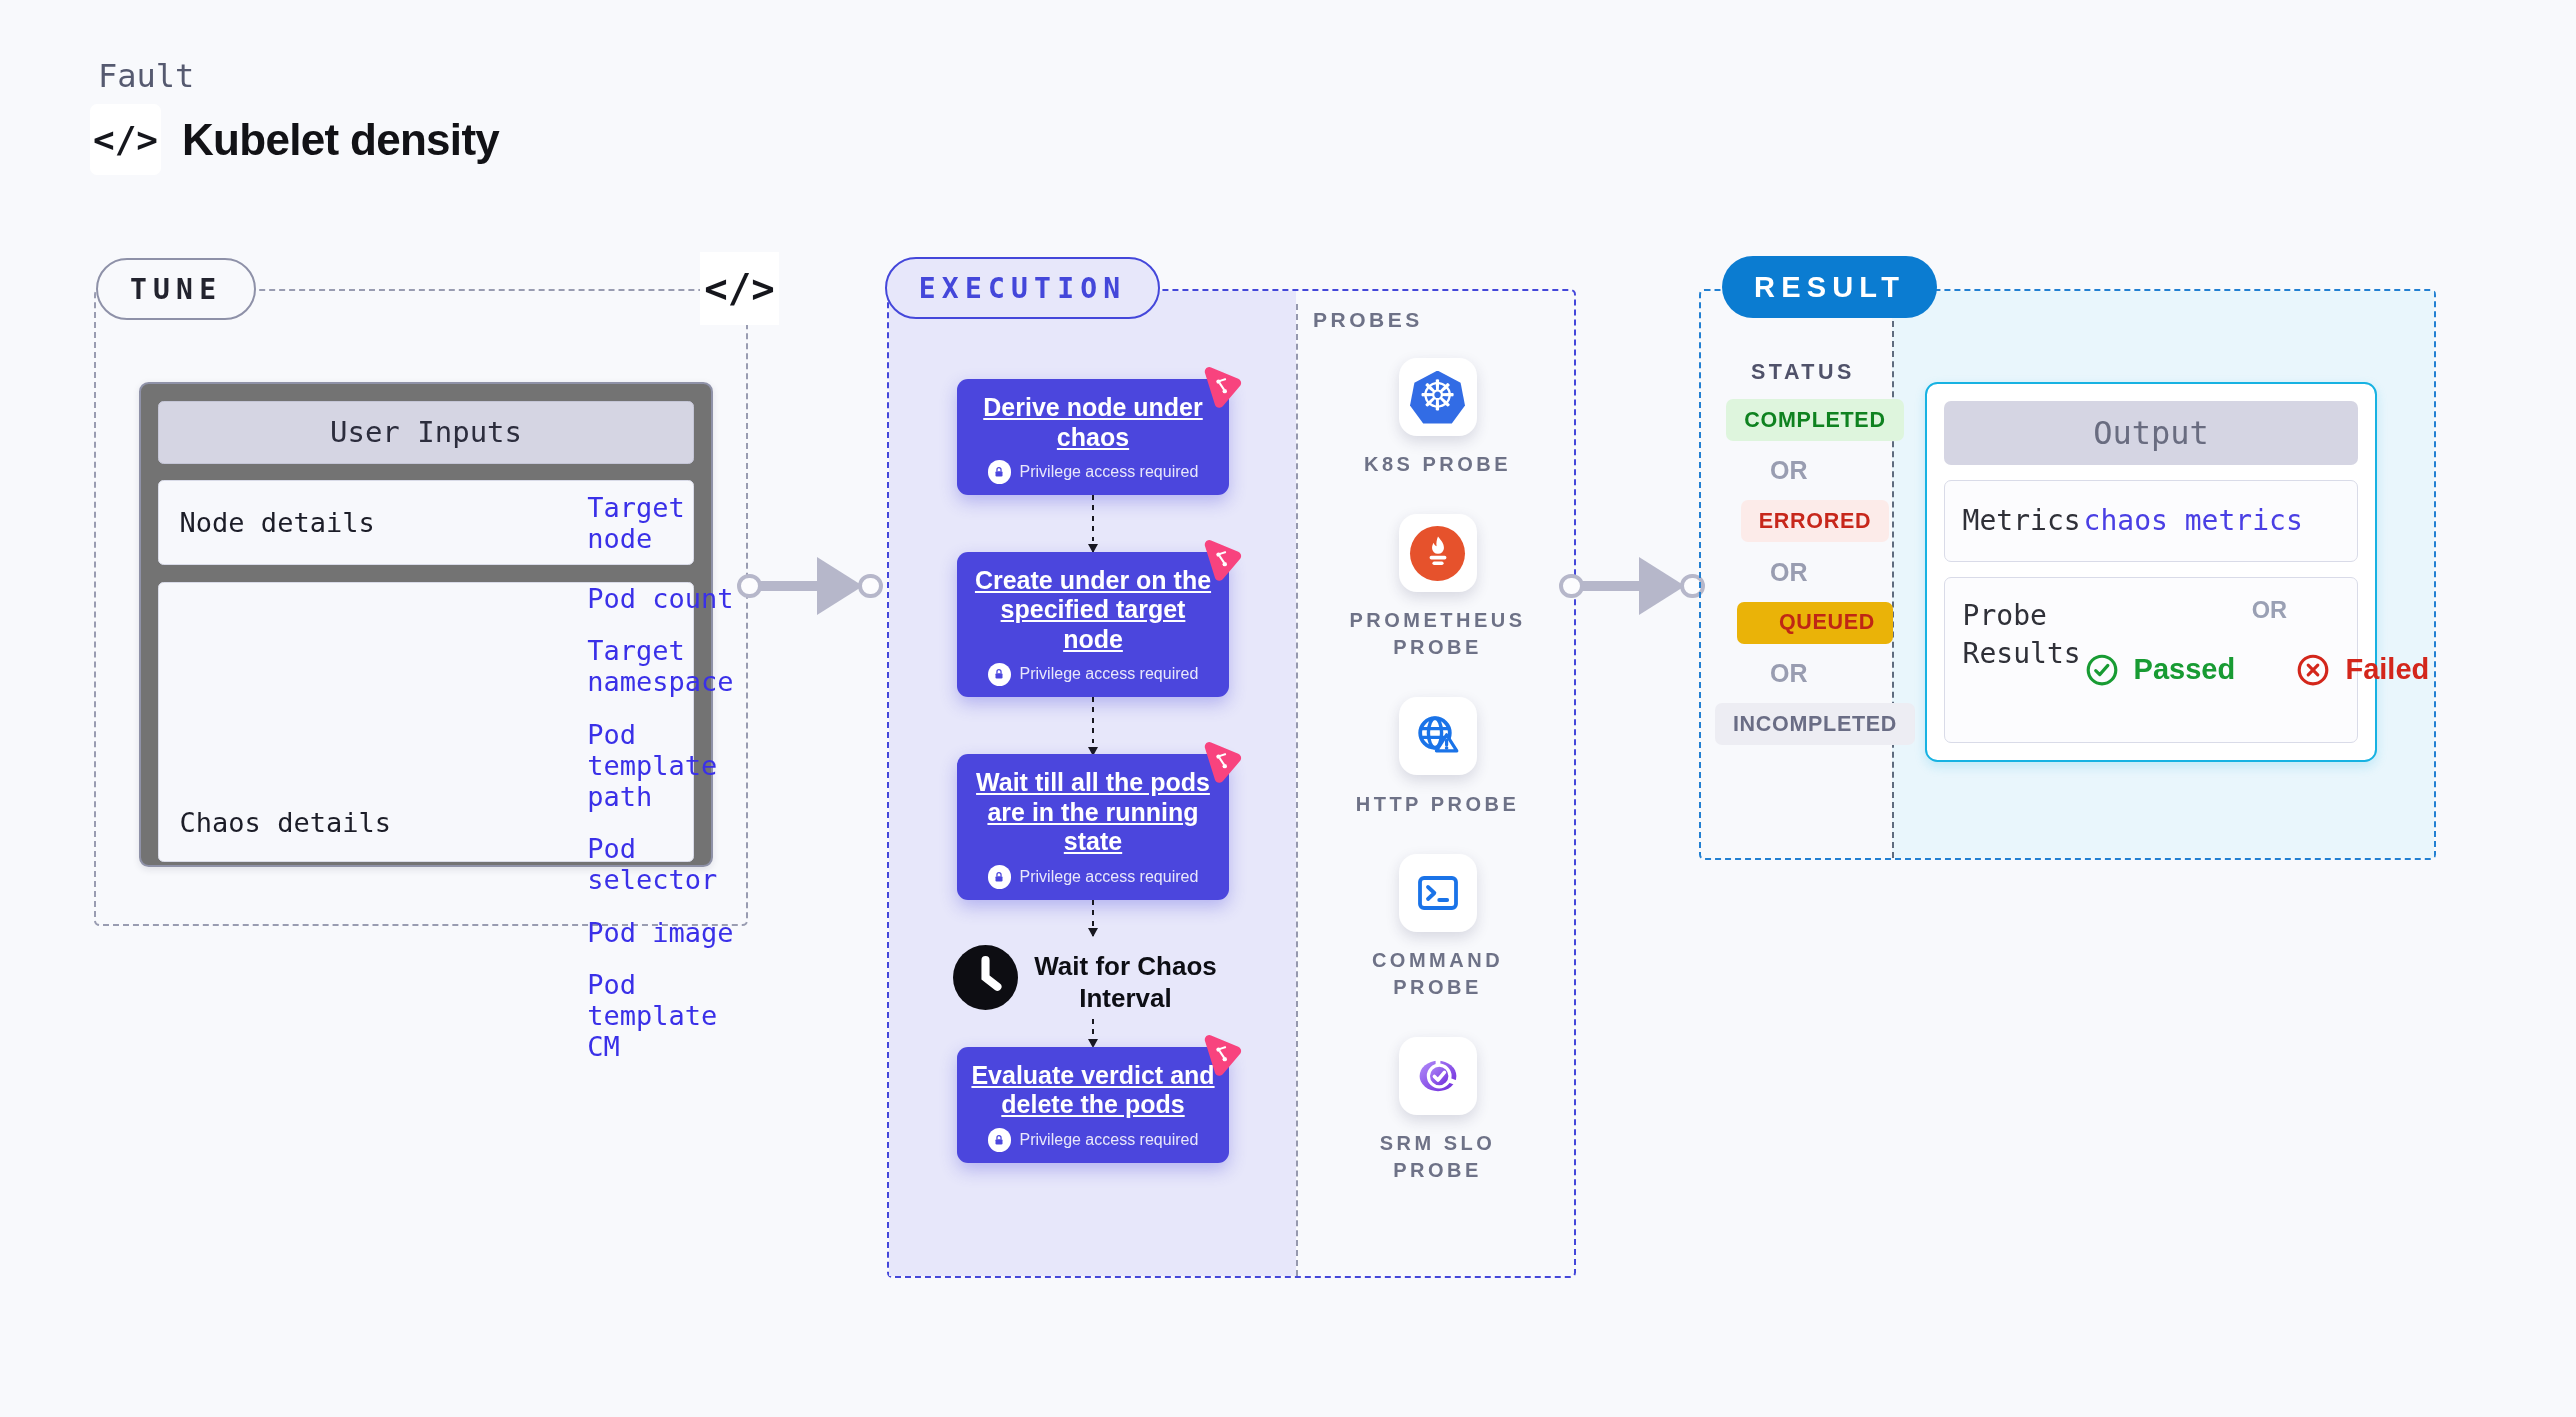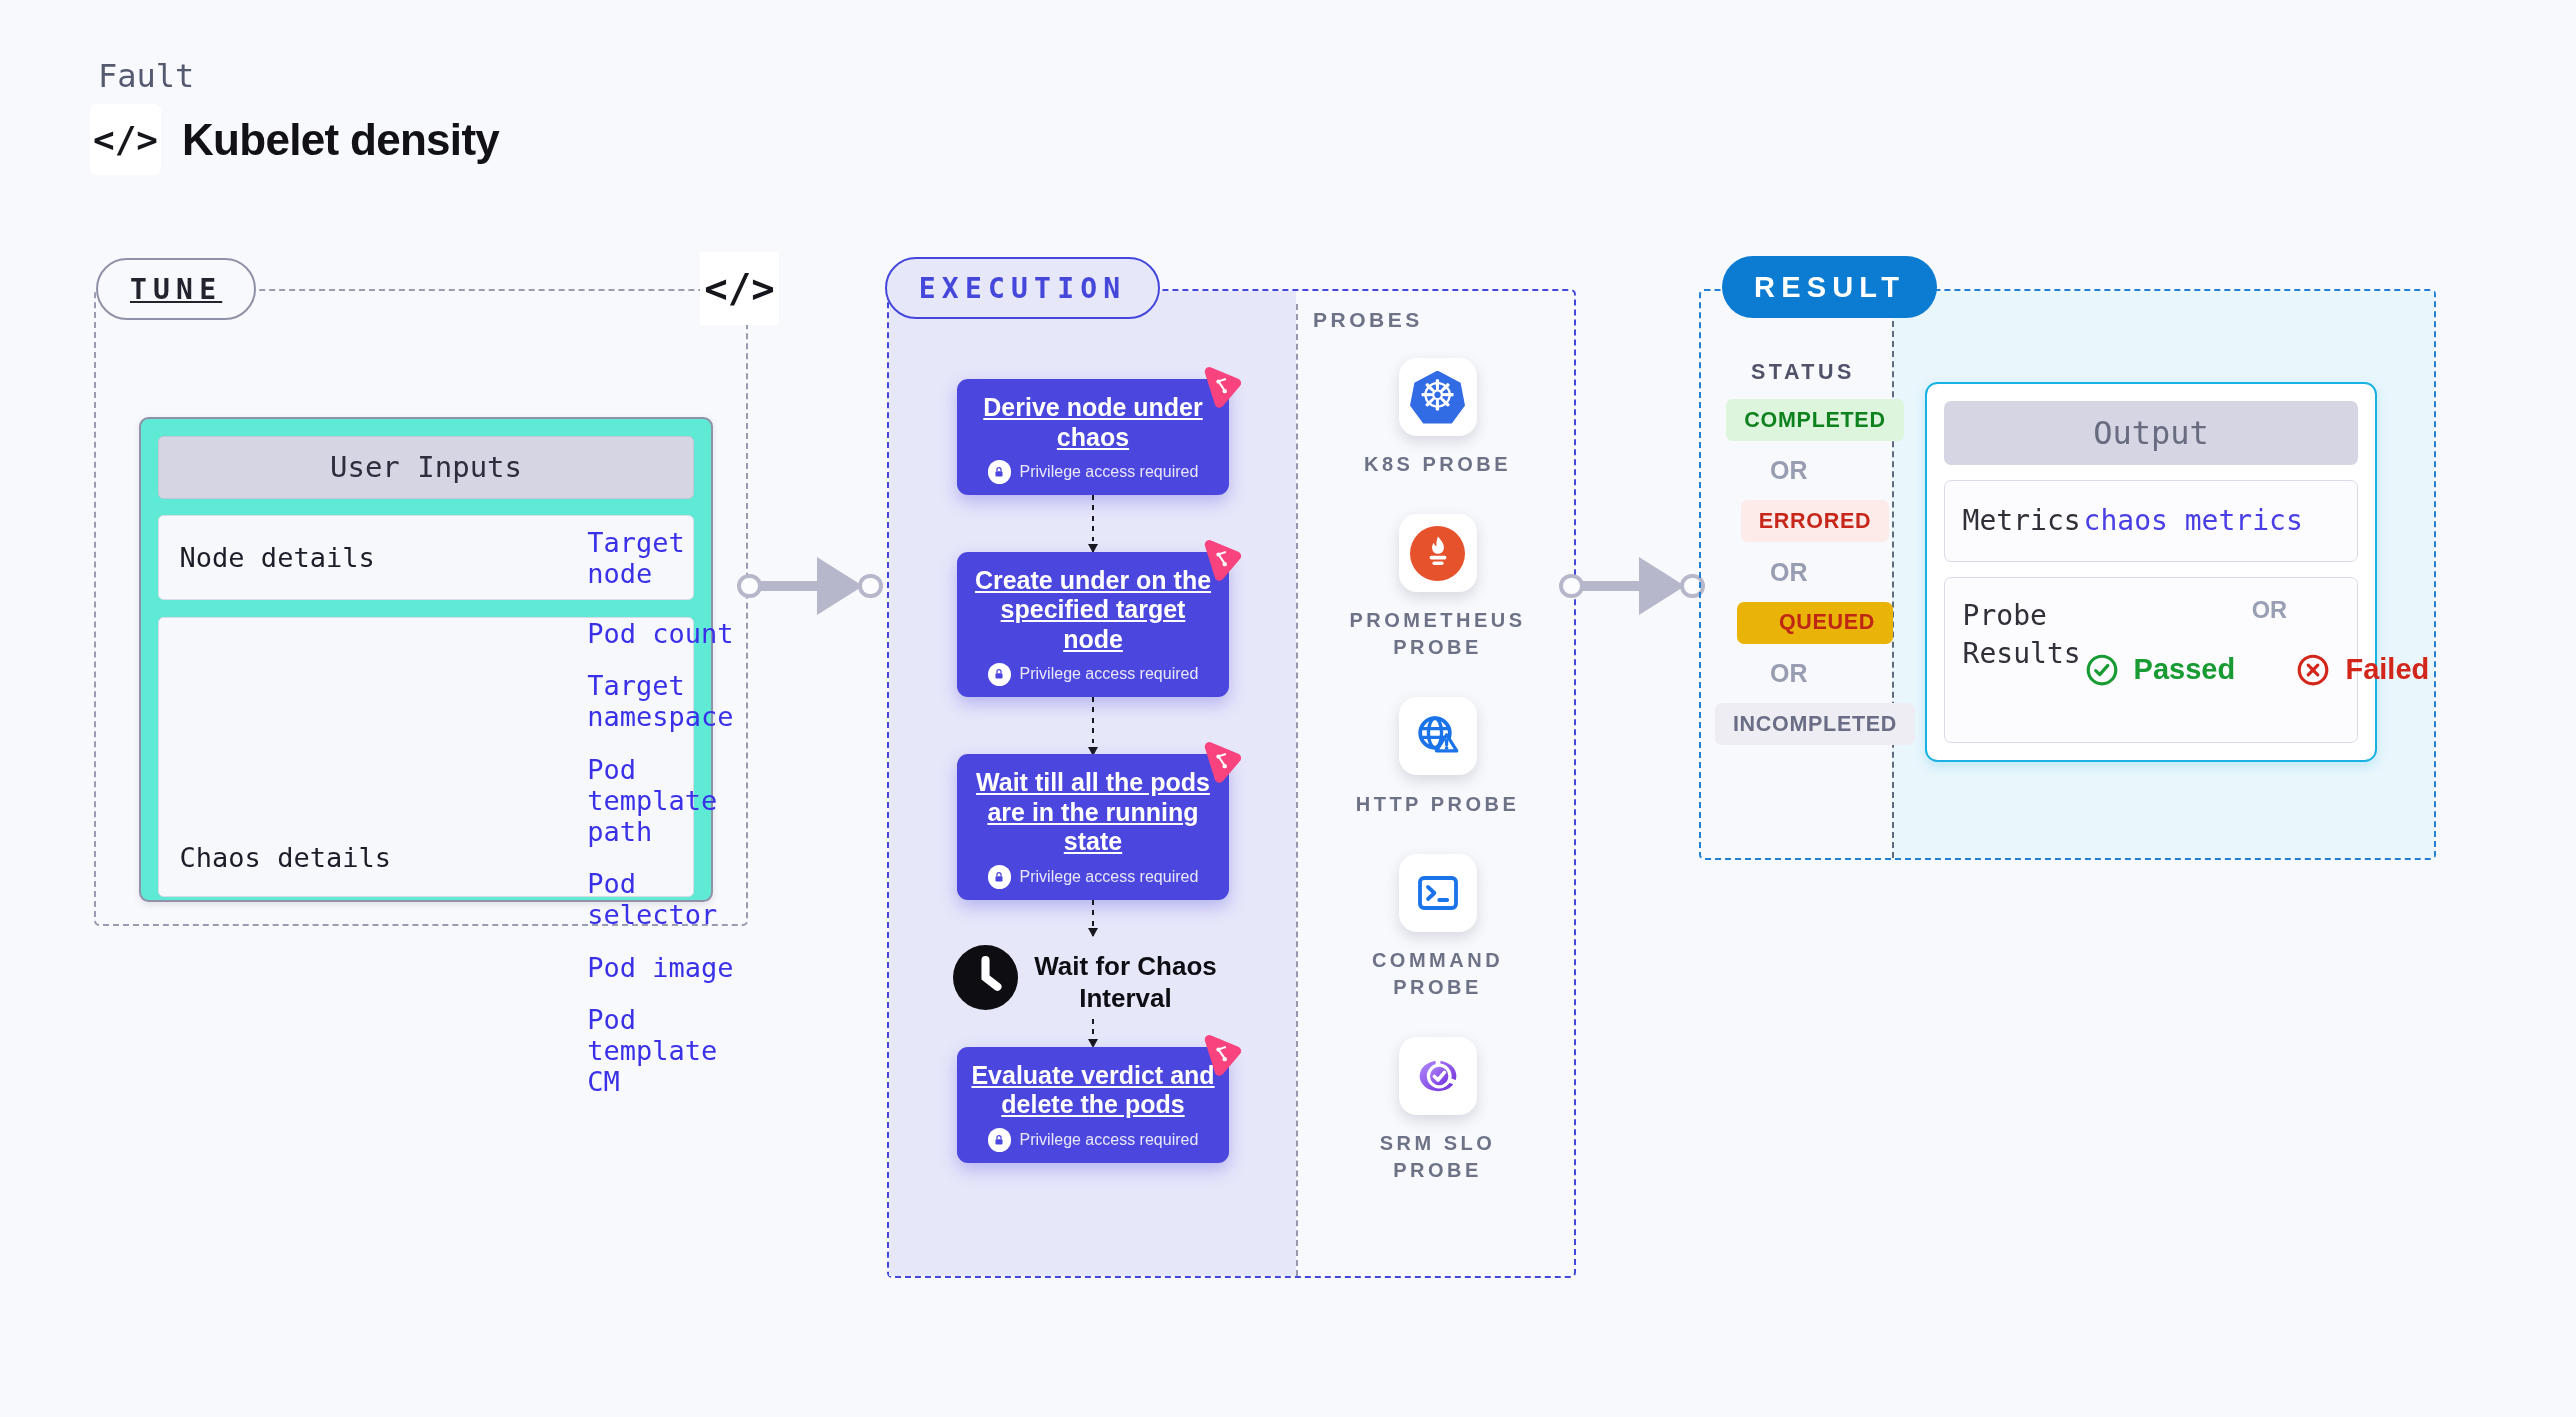--- a/index.html
+++ b/index.html
@@ -13,26 +13,26 @@
              justify-content:center;font:700 36px "DejaVu Sans Mono",monospace;color:#15161c;}
   .page-title{font:700 44px "Liberation Sans",sans-serif;color:#121216;letter-spacing:-0.7px;}
 
   
   .sec-badge{position:absolute;height:62px;display:flex;align-items:center;padding:0 32px;border-radius:32px;
              box-sizing:border-box;white-space:nowrap;}
 
   
   .tune-box{position:absolute;left:94px;top:289px;width:650px;height:633px;border:2.1px dashed #999cb1;border-radius:5.5px;}
   .tune-badge{left:0px;top:-33px;background:#f8f9fc;border:2.1px solid #8e91a8;
-              font:700 28px "DejaVu Sans Mono",monospace;letter-spacing:6.2px;color:#22232e;text-decoration:underline;}
+              font:700 28px "DejaVu Sans Mono",monospace;letter-spacing:6.2px;color:#22232e;}
   .tune-code{position:absolute;left:604px;top:-39px;width:79px;height:73px;background:#ffffff;display:flex;
              align-items:center;justify-content:center;font:700 39px "DejaVu Sans Mono",monospace;color:#15161c;}
-  .ui-table{position:absolute;left:43px;top:91px;width:574px;height:485px;background:#5eead4;
+  .ui-table{position:absolute;left:43px;top:91px;width:574px;height:485px;background:#737373;
             border:2.1px solid #8f92a8;border-radius:9.7px;box-sizing:border-box;padding:16.6px;
-            box-shadow:0 2.8px 7px rgba(25,25,55,.10);margin-top:35px;}
+            box-shadow:0 2.8px 7px rgba(25,25,55,.10);}
   .ui-table-header{height:61px;background:#d5d5e3;border:0.7px solid #c4c5d6;border-radius:5.5px;display:flex;
                    align-items:center;justify-content:center;font:500 29px "DejaVu Sans Mono",monospace;color:#2c2d3d;}
   .ui-row{margin-top:16.6px;background:#f7f8fc;border:1.4px solid #d9dbe8;border-radius:5.5px;display:grid;
           grid-template-columns:405px 1fr;align-items:center;box-sizing:border-box;}
   .ui-row-small{height:85px;}
   .ui-row-big{height:280px;}
   .ui-label{padding-left:21px;font:400 27px "DejaVu Sans Mono",monospace;color:#1c1d28;}
   .ui-links{display:flex;flex-direction:column;gap:21.5px;padding-left:23.6px;}
   .ui-link{font:400 27px "DejaVu Sans Mono",monospace;color:#3a30e8;cursor:pointer;}
 

